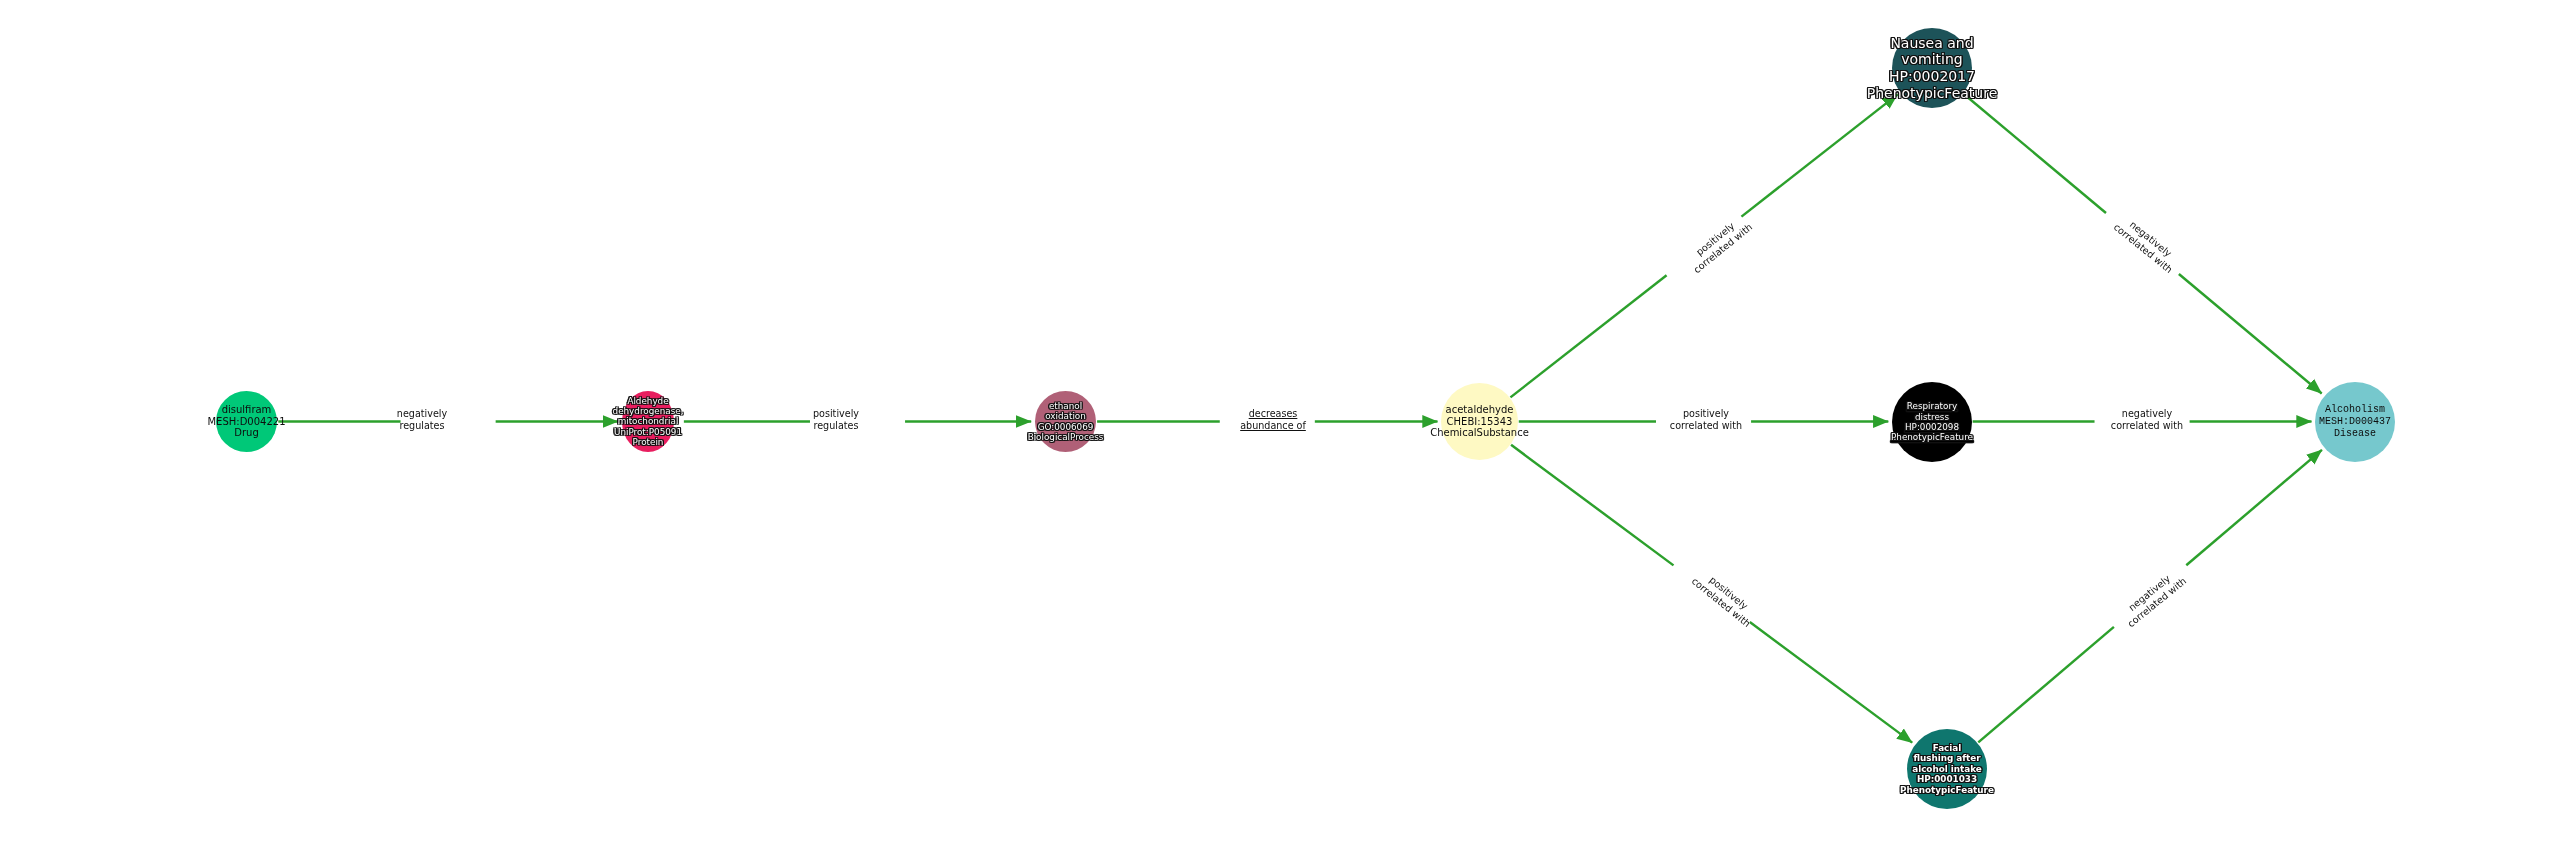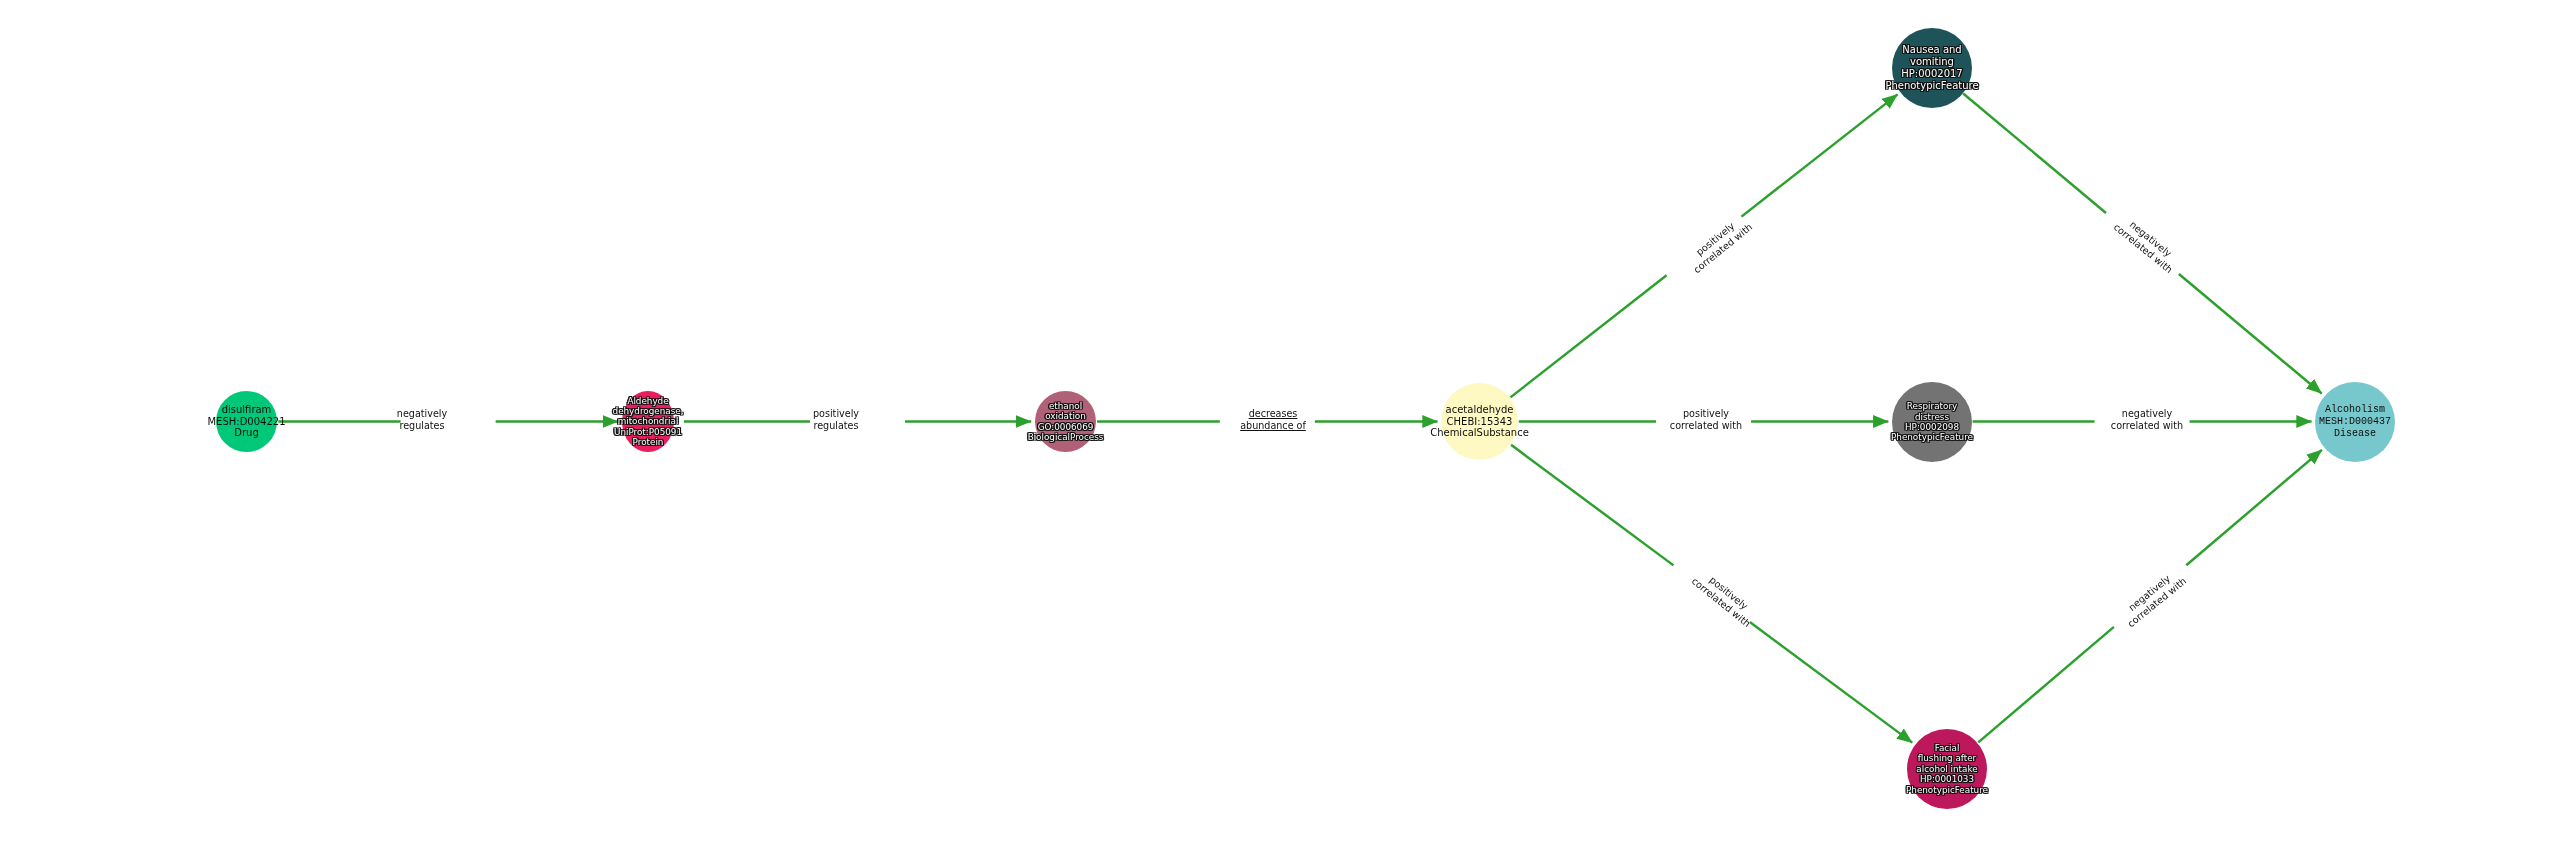--- a/index.html
+++ b/index.html
@@ -74,32 +74,32 @@
 oxidation
 GO:0006069
 BiologicalProcess</span>
       </div>
       <div class="node light" style="left: 1441px; top: 383px; width: 77px; height: 77px; background: #fef9c3;">
         <span class="nlabel" style="font-size: 10px;">acetaldehyde
 CHEBI:15343
 ChemicalSubstance</span>
       </div>
       <div class="node dark" style="left: 1892px; top: 28px; width: 80px; height: 80px; background: rgb(29, 83, 89);">
-        <span class="nlabel" style="font-size: 10px;">Nausea and
+        <span class="nlabel" style="font-size: 14px;">Nausea and
 vomiting
 HP:0002017
 PhenotypicFeature</span>
       </div>
-      <div class="node dark" style="left: 1892px; top: 382px; width: 80px; height: 80px; background: #737373;">
+      <div class="node dark" style="left: 1892px; top: 382px; width: 80px; height: 80px; background: #000000; text-decoration: underline;">
         <span class="nlabel" style="font-size: 8.8px;">Respiratory
 distress
 HP:0002098
 PhenotypicFeature</span>
       </div>
-      <div class="node dark" style="left: 1907px; top: 729px; width: 80px; height: 80px; background: #be185d;">
+      <div class="node dark" style="left: 1907px; top: 729px; width: 80px; height: 80px; background: #0f766e; font-weight: bold;">
         <span class="nlabel" style="font-size: 8.8px;">Facial
 flushing after
 alcohol intake
 HP:0001033
 PhenotypicFeature</span>
       </div>
       <div class="node light" style="left: 2315px; top: 382px; width: 80px; height: 80px; background: rgb(118, 200, 205);">
         <span class="nlabel" style="font-size: 10px; font-family: Liberation Mono, monospace;">Alcoholism
 MESH:D000437
 Disease</span>

